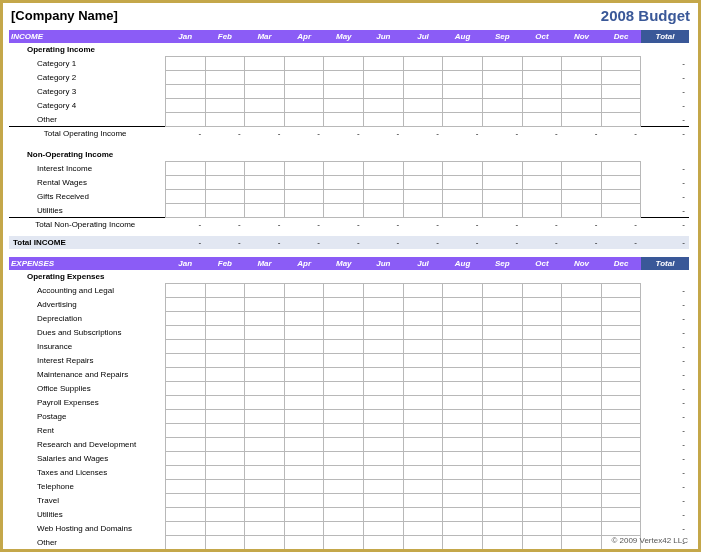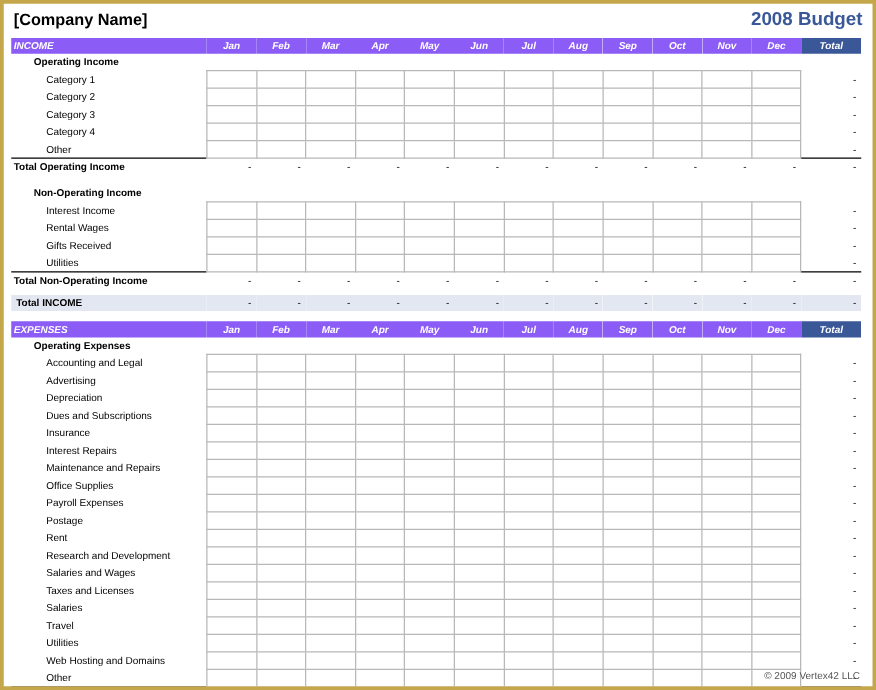--- a/index.html
+++ b/index.html
@@ -63,22 +63,22 @@
     font-style: normal;
   }
   .group-label {
     font-weight: bold;
     padding-left: 18px;
   }
   .item-label {
     padding-left: 28px;
   }
   .subtotal-label {
-    font-weight: bold;
-    text-align: left;
+    font-weight: normal;
+    text-align: center;
     padding-right: 6px;
   }
   .subtotal-row td {
     border-top: 1px solid #000;
   }
   .cell {
     border: 1px solid #b8b8b8;
     text-align: right;
   }
   .total-cell {
@@ -629,21 +629,21 @@
           <td class="cell"></td>
           <td class="cell"></td>
           <td class="cell"></td>
           <td class="cell"></td>
           <td class="cell"></td>
           <td class="cell"></td>
           <td class="cell"></td>
           <td class="total-cell">-</td>
         </tr>
         <tr>
-          <td class="item-label">Salaries</td>
+          <td class="item-label">Telephone</td>
           <td class="cell"></td>
           <td class="cell"></td>
           <td class="cell"></td>
           <td class="cell"></td>
           <td class="cell"></td>
           <td class="cell"></td>
           <td class="cell"></td>
           <td class="cell"></td>
           <td class="cell"></td>
           <td class="cell"></td>

